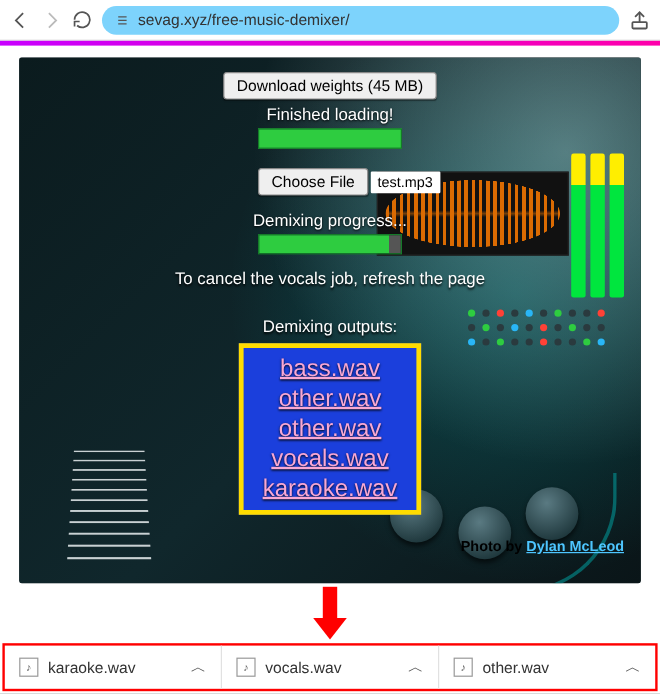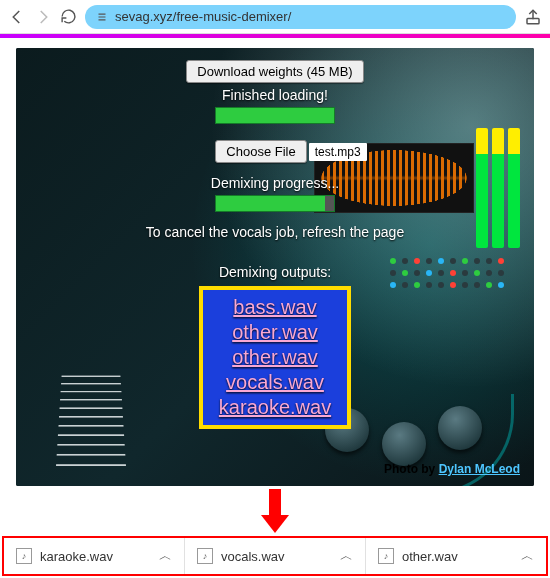--- a/index.html
+++ b/index.html
@@ -34,21 +34,21 @@
     border:3px solid #0aa; border-left:none; border-top:none; border-radius:0 0 80px 0; opacity:.5;}
   .content { position:absolute; inset:0; display:flex; flex-direction:column; align-items:center; color:#fff; text-shadow:0 1px 2px #000; padding-top:12px; font-size:14px; }
   .btn { background:#efefef; color:#000; border:1px solid #888; border-radius:3px; padding:3px 10px; font-size:13px; cursor:pointer; box-shadow:0 1px 1px rgba(0,0,0,.4); text-shadow:none;text-align:right; }
   .prog { width:120px; height:17px; background:#2ecc40; border:1px solid #157a29; margin:4px 0 8px; }
   .prog2 { background:linear-gradient(90deg,#2ecc40 92%, #555 92%); }
   .txt { margin-top:4px; }
   .filerow { display:flex; align-items:center; gap:2px; margin:8px 0;padding-left:32px; }
   .filelabel { background:#fff; color:#000; padding:2px 6px; font-size:12px; text-shadow:none; border-radius:1px; }
   .outputs { margin-top:6px; border:4px solid #ffdc00; background:#1b3fdc; padding:6px 16px; display:flex; flex-direction:column; align-items:center; gap:2px; }
   .outputs a { color:#f9a8d4; text-decoration:underline; font-size:20px; }
-  .credit { position:absolute; right:14px; bottom:10px; font-size:12px; font-weight:700; }
+  .credit { position:absolute; right:14px; bottom:24px; font-size:12px; font-weight:700; }
   .credit a { color:#4ec6ff; text-decoration:underline; }
   .arrow { display:flex; flex-direction:column; align-items:center; margin-top:-1px; }
   .arrow .stem { width:12px; height:26px; background:#ff0000; }
   .arrow .head { width:0; height:0; border-left:14px solid transparent; border-right:14px solid transparent; border-top:18px solid #ff0000; }
   .disclaim { margin:4px 0 0 24px; color:#b300b3; font-family:"Courier New",monospace; font-weight:700; font-size:18px; }
   .dlbar { position:absolute; left:2px; right:2px; bottom:2px; height:40px; border:2px solid #ff0000; background:#fff; display:flex; }
   .ditem { flex:1; display:flex; align-items:center; justify-content:space-between; padding:0 12px; border-right:1px solid #e1e1e1; font-size:13px; color:#333; }
   .ditem:last-child { border-right:none; }
   .ditem .ico { width:16px; height:16px; border:1px solid #999; display:inline-flex; align-items:center; justify-content:center; font-size:9px; color:#666; }
   .ditem .chev { color:#555; }

